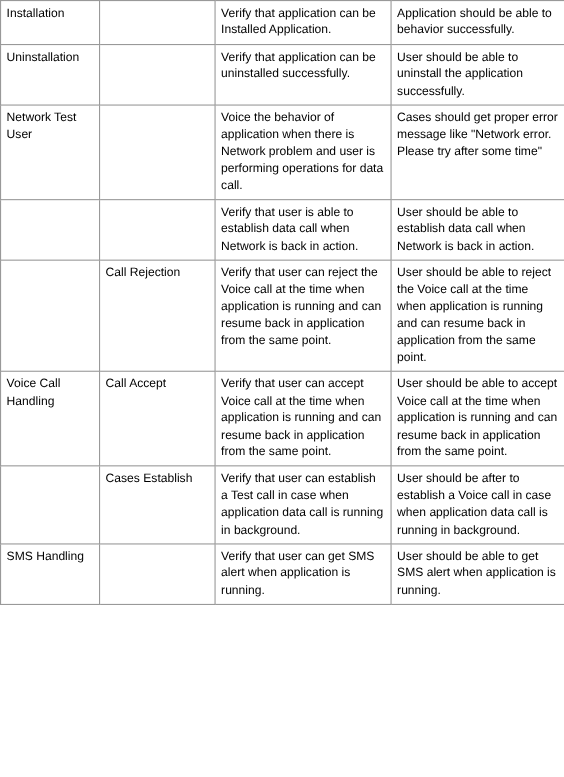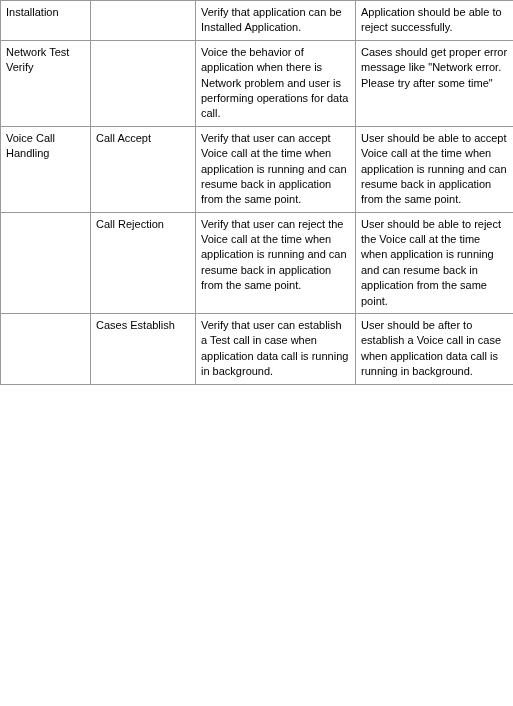--- a/index.html
+++ b/index.html
@@ -35,40 +35,58 @@
     <col class="col1">
     <col class="col2">
     <col class="col3">
     <col class="col4">
   </colgroup>
   <tbody id="table-body">
   <tr>
         <td>Installation</td>
         <td></td>
         <td>Verify that application can be Installed Application.</td>
-        <td>Application should be able to reject successfully.</td>
+        <td>Application should be able to behavior successfully.</td>
       </tr>
       <tr>
-        <td>Network Test Verify</td>
+        <td>Uninstallation</td>
+        <td></td>
+        <td>Verify that application can be uninstalled successfully.</td>
+        <td>User should be able to uninstall the application successfully.</td>
+      </tr>
+      <tr>
+        <td>Network Test User</td>
         <td></td>
         <td>Voice the behavior of application when there is Network problem and user is performing operations for data call.</td>
         <td>Cases should get proper error message like "Network error. Please try after some time"</td>
+      </tr>
+      <tr>
+        <td></td>
+        <td></td>
+        <td>Verify that user is able to establish data call when Network is back in action.</td>
+        <td>User should be able to establish data call when Network is back in action.</td>
+      </tr>
+      <tr>
+        <td></td>
+        <td>Call Rejection</td>
+        <td>Verify that user can reject the Voice call at the time when application is running and can resume back in application from the same point.</td>
+        <td>User should be able to reject the Voice call at the time when application is running and can resume back in application from the same point.</td>
       </tr>
       <tr>
         <td>Voice Call Handling</td>
         <td>Call Accept</td>
         <td>Verify that user can accept Voice call at the time when application is running and can resume back in application from the same point.</td>
         <td>User should be able to accept Voice call at the time when application is running and can resume back in application from the same point.</td>
       </tr>
       <tr>
         <td></td>
-        <td>Call Rejection</td>
-        <td>Verify that user can reject the Voice call at the time when application is running and can resume back in application from the same point.</td>
-        <td>User should be able to reject the Voice call at the time when application is running and can resume back in application from the same point.</td>
-      </tr>
-      <tr>
-        <td></td>
         <td>Cases Establish</td>
         <td>Verify that user can establish a Test call in case when application data call is running in background.</td>
         <td>User should be after to establish a Voice call in case when application data call is running in background.</td>
+      </tr>
+      <tr>
+        <td>SMS Handling</td>
+        <td></td>
+        <td>Verify that user can get SMS alert when application is running.</td>
+        <td>User should be able to get SMS alert when application is running.</td>
       </tr>
     </tbody>
 </table>
 
 </body></html>

